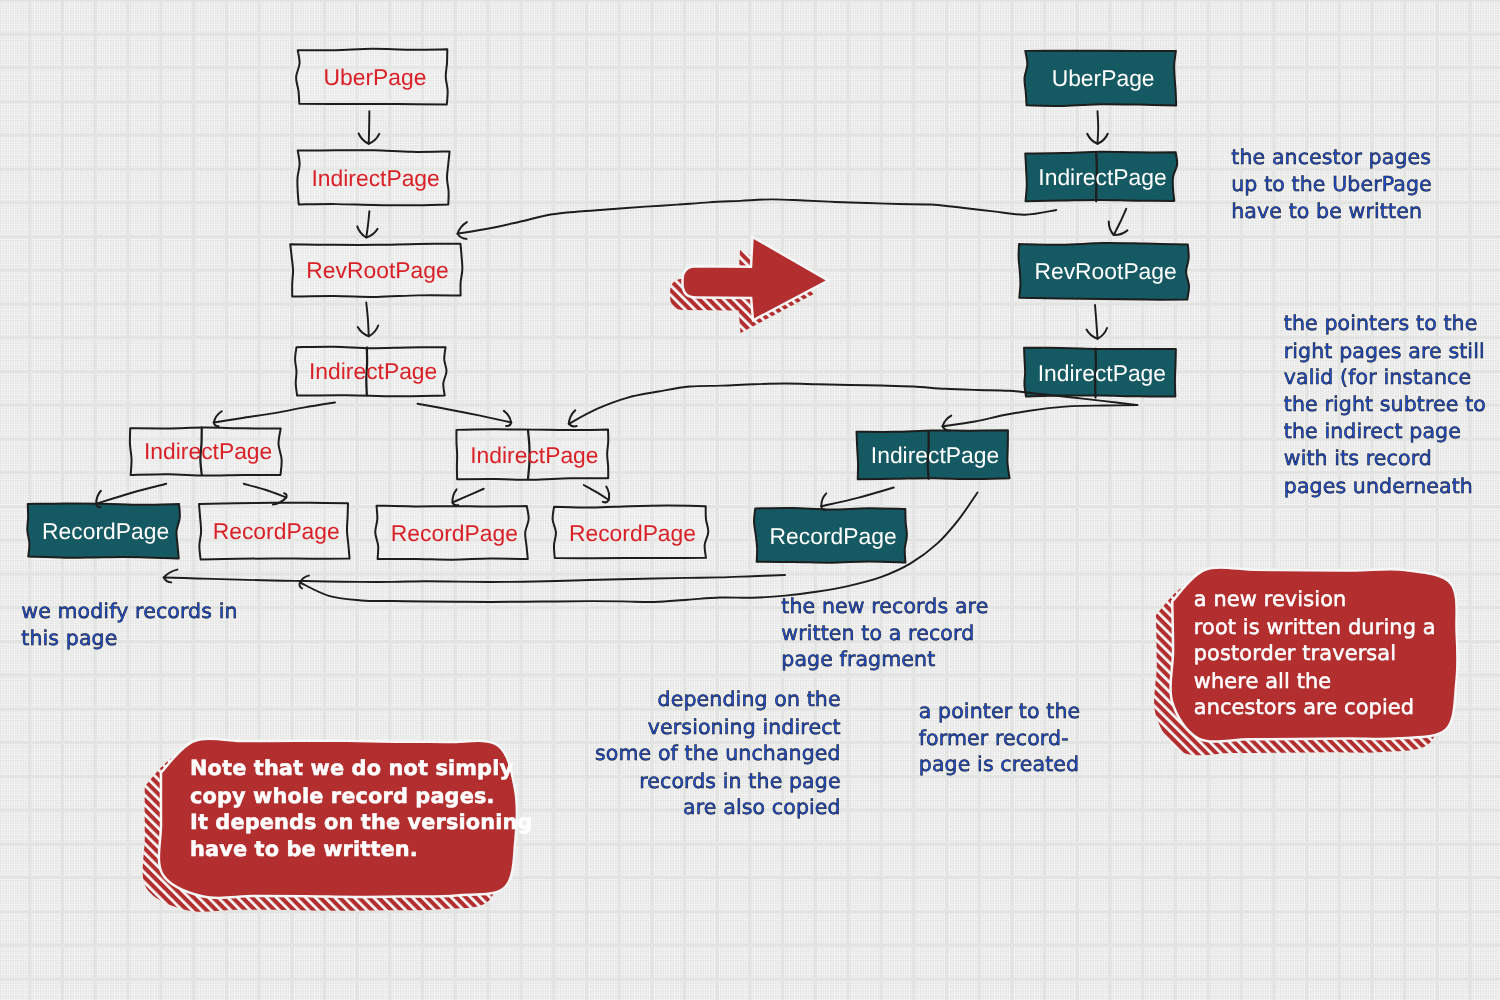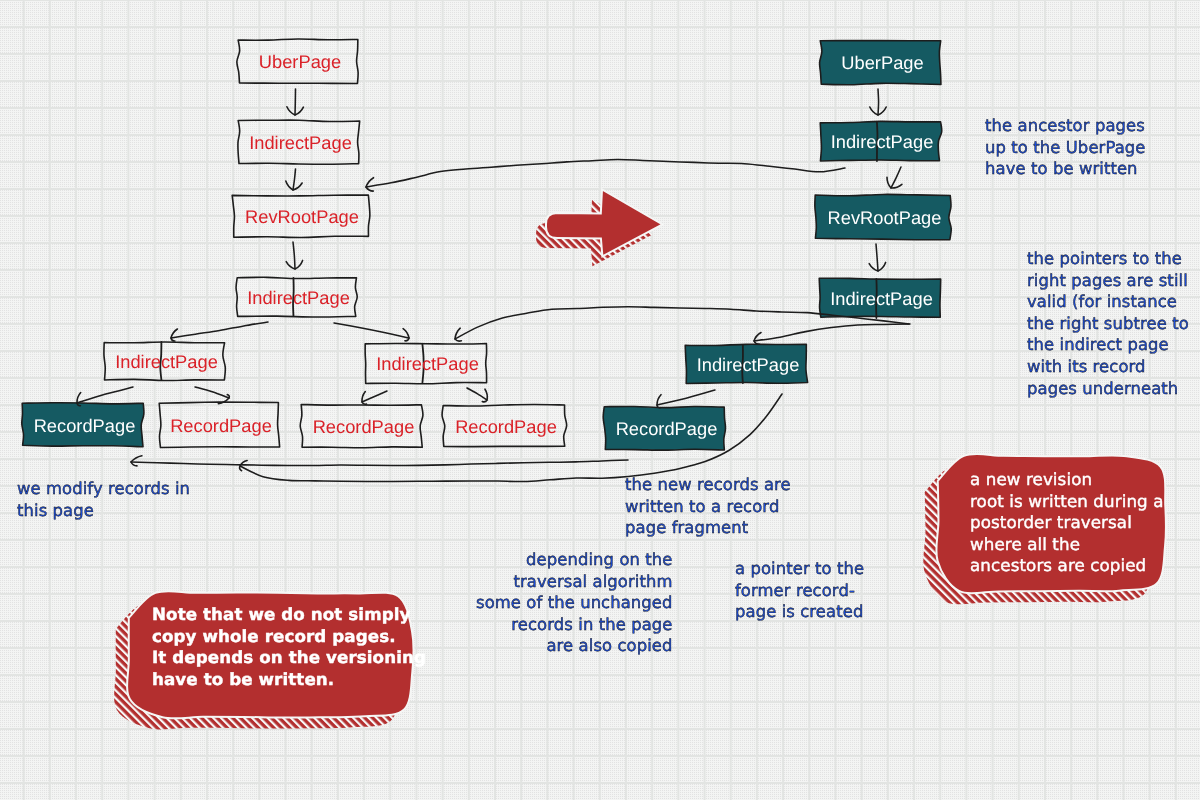--- a/index.html
+++ b/index.html
@@ -209,17 +209,17 @@
           <path d="M128.78,617.97C133.23,613.78 144.24,597.01 155.44,592.83C166.64,588.64 182.47,592.88 195.99,592.85C209.51,592.81 223.02,592.65 236.54,592.62C250.06,592.58 263.57,592.50 277.09,592.63C290.60,592.77 304.12,593.28 317.64,593.43C331.15,593.58 344.77,593.05 358.19,593.51C371.60,593.98 389.14,589.93 398.11,596.20C407.07,602.48 409.61,618.59 411.98,631.18C414.35,643.76 413.68,658.61 412.32,671.73C410.96,684.84 411.67,702.41 403.83,709.85C396.00,717.29 378.47,715.14 365.28,716.36C352.10,717.58 338.25,716.98 324.74,717.18C311.22,717.38 297.70,717.62 284.19,717.58C270.67,717.55 257.15,717.09 243.64,716.97C230.12,716.85 216.60,716.82 203.09,716.87C189.57,716.91 174.74,720.21 162.54,717.24C150.33,714.27 135.47,708.83 129.85,699.05C124.23,689.27 129.00,672.06 128.83,658.55C128.65,645.03 128.79,624.73 128.78,617.97Z" fill="url(#hatch)" transform="translate(-13,11)"></path>
           <path d="M128.78,617.97C133.23,613.78 144.24,597.01 155.44,592.83C166.64,588.64 182.47,592.88 195.99,592.85C209.51,592.81 223.02,592.65 236.54,592.62C250.06,592.58 263.57,592.50 277.09,592.63C290.60,592.77 304.12,593.28 317.64,593.43C331.15,593.58 344.77,593.05 358.19,593.51C371.60,593.98 389.14,589.93 398.11,596.20C407.07,602.48 409.61,618.59 411.98,631.18C414.35,643.76 413.68,658.61 412.32,671.73C410.96,684.84 411.67,702.41 403.83,709.85C396.00,717.29 378.47,715.14 365.28,716.36C352.10,717.58 338.25,716.98 324.74,717.18C311.22,717.38 297.70,717.62 284.19,717.58C270.67,717.55 257.15,717.09 243.64,716.97C230.12,716.85 216.60,716.82 203.09,716.87C189.57,716.91 174.74,720.21 162.54,717.24C150.33,714.27 135.47,708.83 129.85,699.05C124.23,689.27 129.00,672.06 128.83,658.55C128.65,645.03 128.79,624.73 128.78,617.97Z" fill="#b32f2f" stroke="#f5f6f5" stroke-width="2.0"></path>
         </g>
       </g>
     </svg></div>
 <div id="text-layer">
     <div class="annot" style="left: 985px; top: 115px;"><div class="annot-line">the ancestor pages</div><div class="annot-line">up to the UberPage</div><div class="annot-line">have to be written</div></div>
     <div class="annot" style="left: 1027px; top: 248px;"><div class="annot-line">the pointers to the</div><div class="annot-line">right pages are still</div><div class="annot-line">valid (for instance</div><div class="annot-line">the right subtree to</div><div class="annot-line">the indirect page</div><div class="annot-line">with its record</div><div class="annot-line">pages underneath</div></div>
     <div class="annot" style="left: 17px; top: 478px;"><div class="annot-line">we modify records in</div><div class="annot-line">this page</div></div>
     <div class="annot" style="left: 625px; top: 474px;"><div class="annot-line">the new records are</div><div class="annot-line">written to a record</div><div class="annot-line">page fragment</div></div>
-    <div class="annot" style="left: 476px; top: 549px; text-align: right;"><div class="annot-line">depending on the</div><div class="annot-line">traversal algorithm</div><div class="annot-line">some of the unchanged</div><div class="annot-line">records in the page</div><div class="annot-line">are also copied</div></div>
+    <div class="annot" style="left: 476px; top: 549px; text-align: right;"><div class="annot-line">depending on the</div><div class="annot-line">versioning indirect</div><div class="annot-line">some of the unchanged</div><div class="annot-line">records in the page</div><div class="annot-line">are also copied</div></div>
     <div class="annot" style="left: 735px; top: 558px;"><div class="annot-line">a pointer to the</div><div class="annot-line">former record-</div><div class="annot-line">page is created</div></div>
-    <div class="note-text" style="left: 955px; top: 469px; margin-left: 15px;"><div class="note-line">a new revision</div><div class="note-line">root is written during a</div><div class="note-line">postorder traversal</div><div class="note-line">where all the</div><div class="note-line">ancestors are copied</div></div>
+    <div class="note-text" style="left: 955px; top: 469px;"><div class="note-line">a new revision</div><div class="note-line">root is written during a</div><div class="note-line">postorder traversal</div><div class="note-line">where all the</div><div class="note-line">ancestors are copied</div></div>
     <div class="note-text" style="left: 152px; top: 604px; font-weight: bold;"><div class="note-line">Note that we do not simply</div><div class="note-line">copy whole record pages.</div><div class="note-line">It depends on the versioning</div><div class="note-line">have to be written.</div></div>
   </div>
 
 </body></html>

